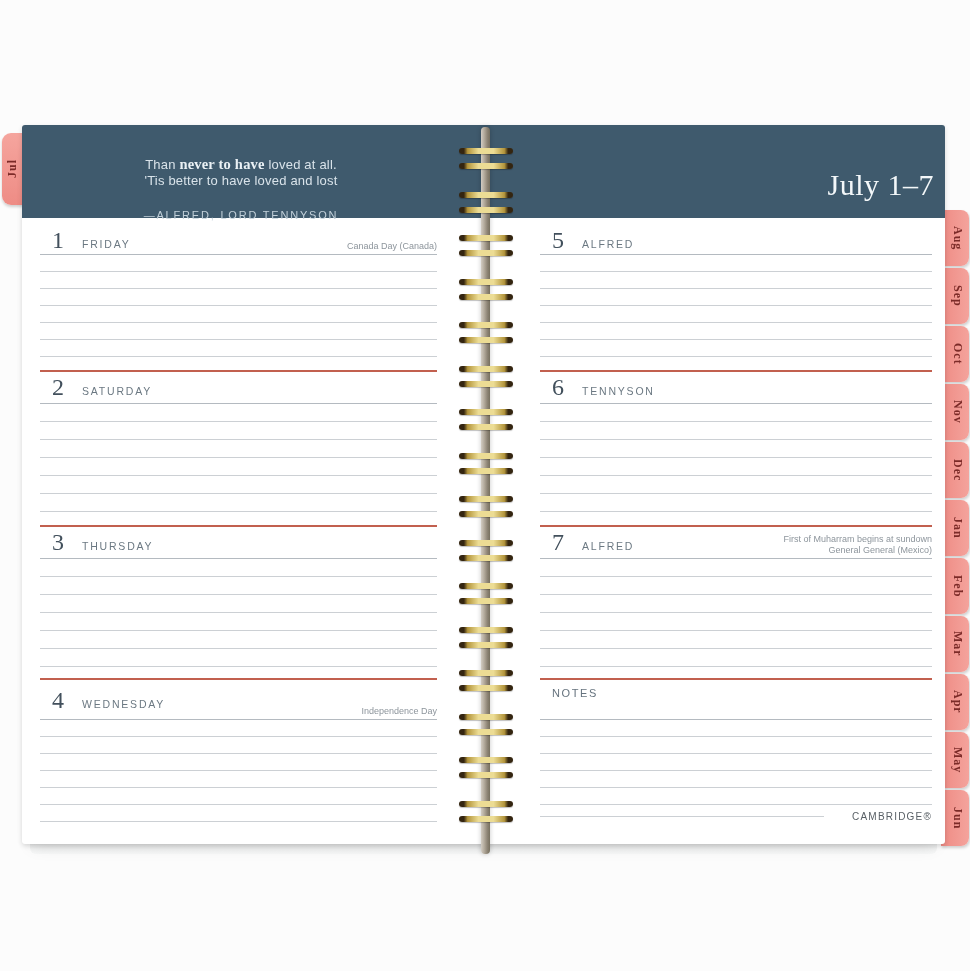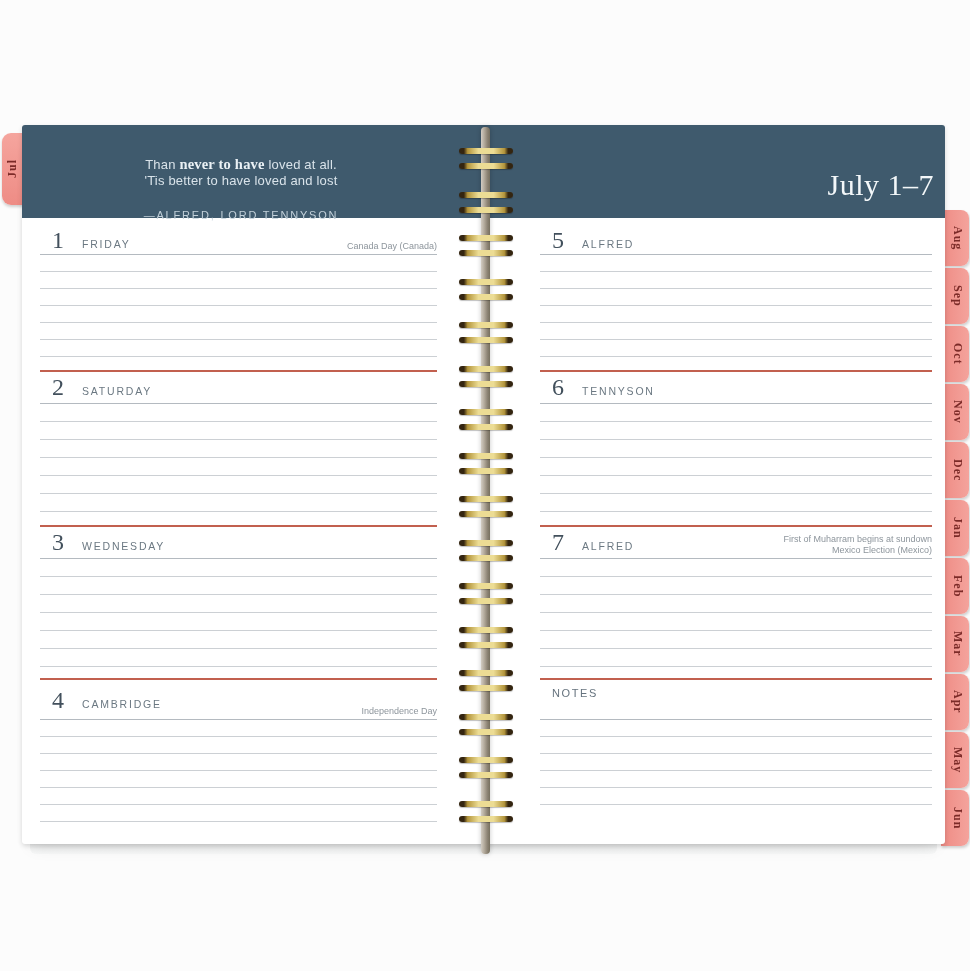--- a/index.html
+++ b/index.html
@@ -194,35 +194,35 @@
       <div class="rule"></div>
       <div class="rule"></div>
       <div class="rule"></div>
       <div class="rule"></div>
       <div class="rule"></div>
     </section>
 
     <section class="day-section s3">
       <div class="day-head">
         <span class="day-num">3</span>
+        <span class="day-name">THURSDAY</span>
+        <span class="holiday"></span>
+      </div>
+      <div class="rule"></div>
+      <div class="rule"></div>
+      <div class="rule"></div>
+      <div class="rule"></div>
+      <div class="rule"></div>
+      <div class="rule"></div>
+    </section>
+
+    <section class="day-section s4">
+      <div class="day-head">
+        <span class="day-num">4</span>
         <span class="day-name">WEDNESDAY</span>
-        <span class="holiday"></span>
-      </div>
-      <div class="rule"></div>
-      <div class="rule"></div>
-      <div class="rule"></div>
-      <div class="rule"></div>
-      <div class="rule"></div>
-      <div class="rule"></div>
-    </section>
-
-    <section class="day-section s4">
-      <div class="day-head">
-        <span class="day-num">4</span>
-        <span class="day-name">CAMBRIDGE</span>
         <span class="holiday">
             <span>Independence Day</span>
           </span>
       </div>
       <div class="rule"></div>
       <div class="rule"></div>
       <div class="rule"></div>
       <div class="rule"></div>
       <div class="rule"></div>
       <div class="rule"></div>
@@ -258,40 +258,43 @@
       <div class="rule"></div>
       <div class="rule"></div>
     </section>
 
     <section class="day-section s3">
       <div class="day-head">
         <span class="day-num">7</span>
         <span class="day-name">ALFRED</span>
         <span class="holiday">
             <span>First of Muharram begins at sundown</span>
-            <span>Mexico Election (Mexico)</span>
+            <span>General General (Mexico)</span>
           </span>
       </div>
       <div class="rule"></div>
       <div class="rule"></div>
       <div class="rule"></div>
       <div class="rule"></div>
       <div class="rule"></div>
       <div class="rule"></div>
     </section>
 
     <section class="day-section s4">
       <div class="day-head">
         <span class="notes-name">NOTES</span>
       </div>
       <div class="rule"></div>
       <div class="rule"></div>
       <div class="rule"></div>
       <div class="rule"></div>
       <div class="rule"></div>
+      <div class="rule brand-row">
+        <span class="brand">CAMBRIDGE®</span>
+      </div>
     </section>
   </div>
 </div>
 
 <div class="spine"></div>
 <div class="loop" style="top:148px"></div>
 <div class="loop" style="top:192px"></div>
 <div class="loop" style="top:235px"></div>
 <div class="loop" style="top:279px"></div>
 <div class="loop" style="top:322px"></div>

